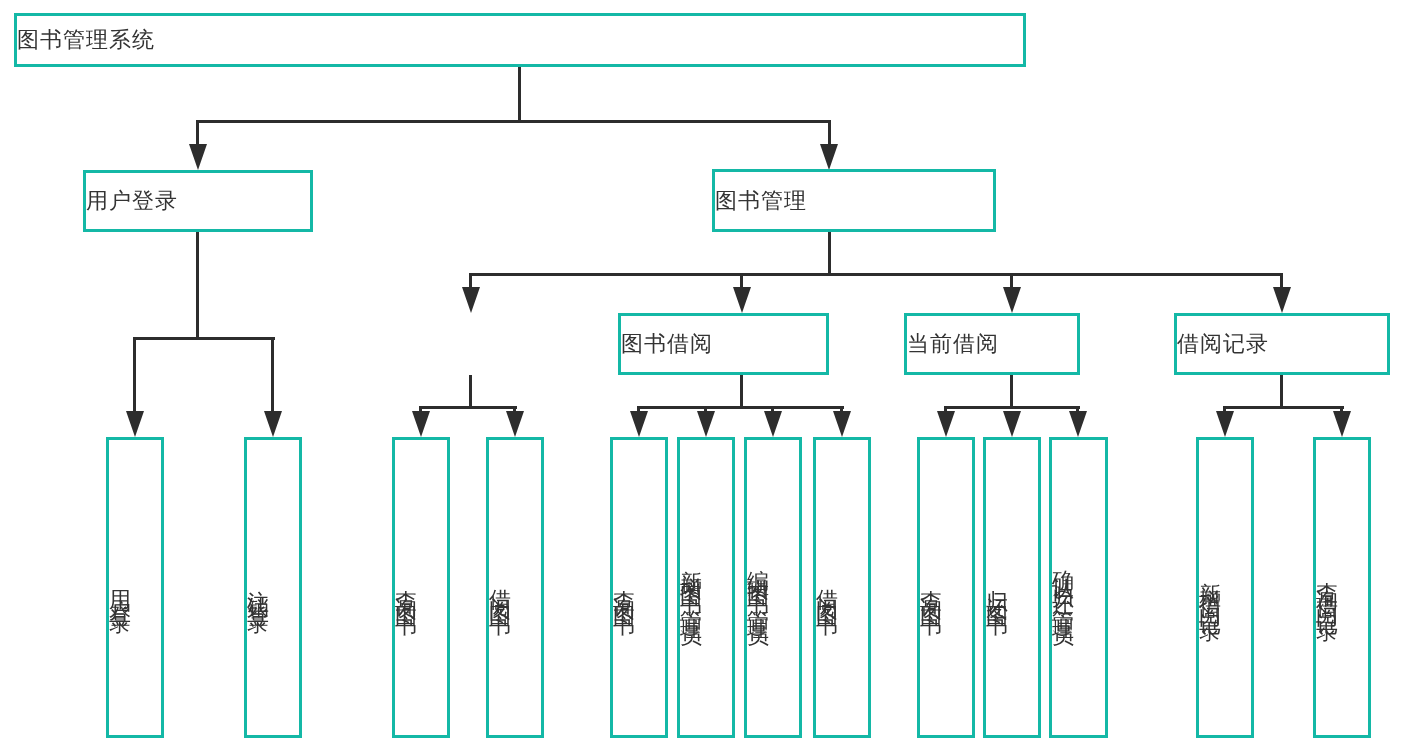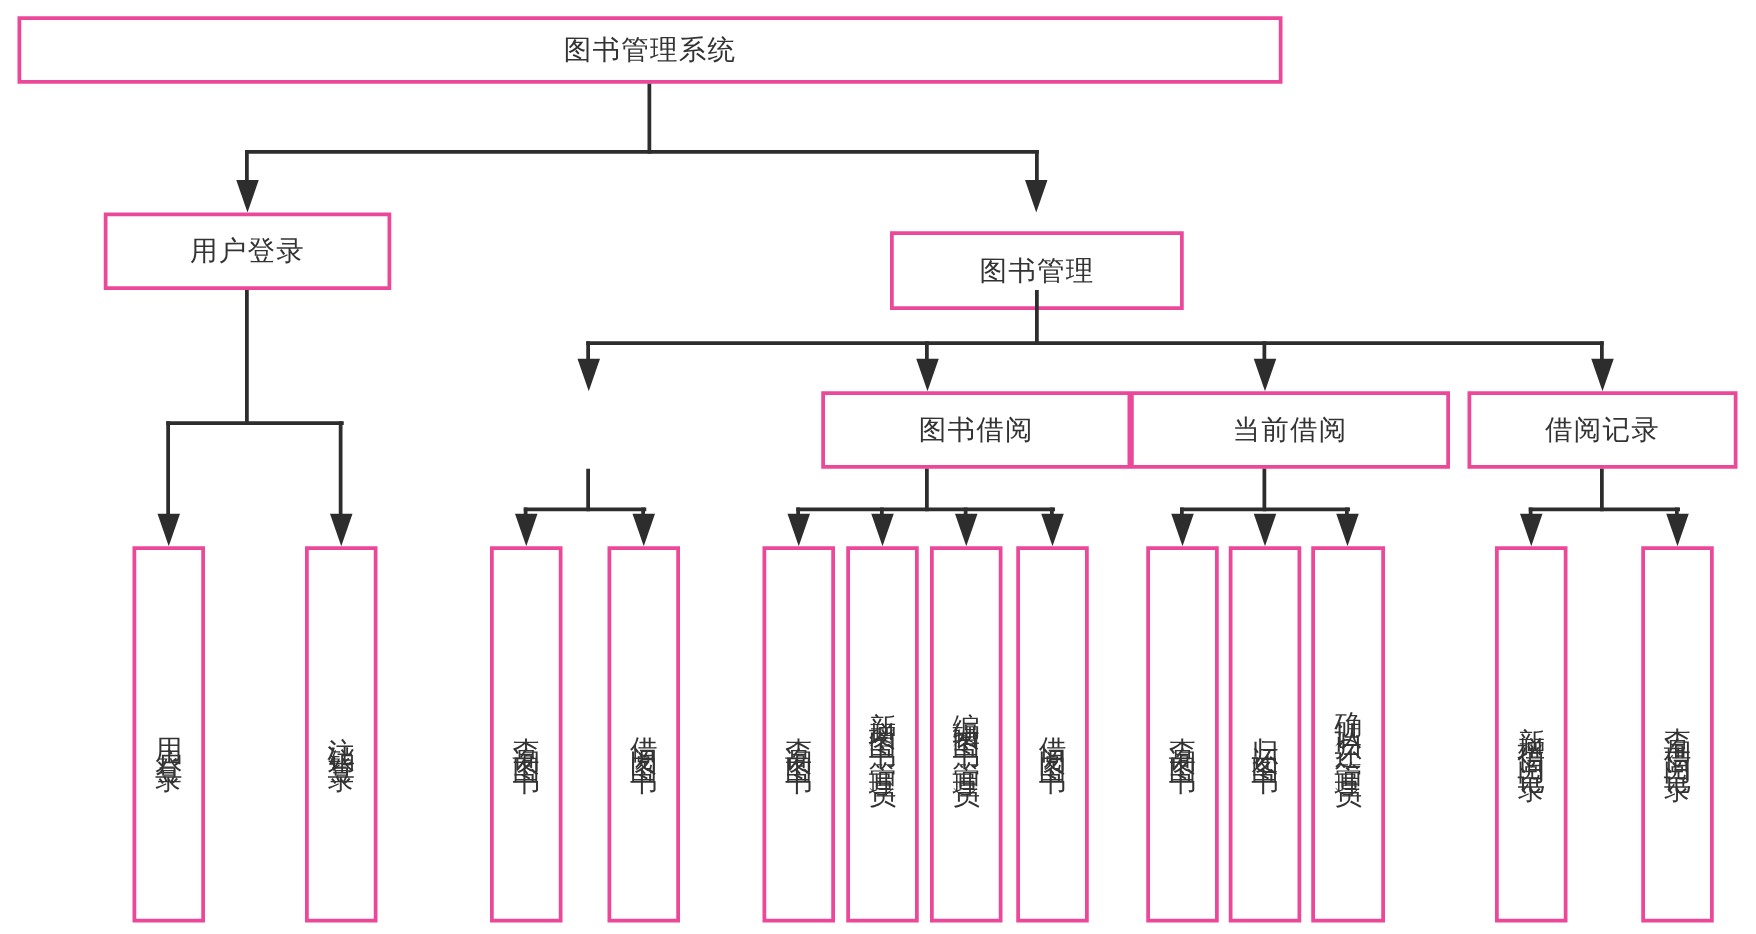--- a/index.html
+++ b/index.html
@@ -7,22 +7,22 @@
     position:relative;
     width:1405px;height:747px;
     background:#ffffff;
     font-family:"Liberation Sans",sans-serif;
     overflow:hidden;
   }
   .box{
     position:absolute;
     box-sizing:border-box;
     background:#ffffff;
-    border:3px solid #ec4899;
-    display:flex;align-items:center;justify-content:center;
+    border:3px solid #14b8a6;
+    display:flex;align-items:center;justify-content:flex-start;
   }
   .hlabel{
     font-size:22px;color:#333333;letter-spacing:1px;white-space:nowrap;
   }
   .vtext{
     writing-mode:vertical-rl;
     text-orientation:mixed;
     font-size:22px;color:#333333;
     letter-spacing:8px;
     line-height:1;
@@ -55,21 +55,21 @@
   <div class="vl" style="left:518px;top:67px;height:56px"></div>
   <div class="hl" style="left:197px;top:120px;width:634px"></div>
   <div class="vl" style="left:196px;top:120px;height:28px"></div>
   <div class="vl" style="left:828px;top:120px;height:28px"></div>
   <div class="ar" style="left:189px;top:144px"></div>
   <div class="ar" style="left:820px;top:144px"></div>
 
   <div class="box" style="left:83px;top:170px;width:230px;height:62px">
     <span class="hlabel">用户登录</span>
   </div>
-  <div class="box" style="left:712px;top:185px;width:235px;height:63px">
+  <div class="box" style="left:712px;top:169px;width:284px;height:63px">
     <span class="hlabel">图书管理</span>
   </div>
 
   <div class="vl" style="left:196px;top:232px;height:108px"></div>
   <div class="hl" style="left:133px;top:337px;width:142px"></div>
   <div class="vl" style="left:133px;top:337px;height:78px"></div>
   <div class="vl" style="left:271px;top:337px;height:78px"></div>
   <div class="ar" style="left:126px;top:411px"></div>
   <div class="ar" style="left:264px;top:411px"></div>
 
@@ -77,24 +77,24 @@
   <div class="hl" style="left:469px;top:273px;width:814px"></div>
   <div class="vl" style="left:469px;top:273px;height:18px"></div>
   <div class="vl" style="left:740px;top:273px;height:18px"></div>
   <div class="vl" style="left:1010px;top:273px;height:18px"></div>
   <div class="vl" style="left:1280px;top:273px;height:18px"></div>
   <div class="ar" style="left:462px;top:287px"></div>
   <div class="ar" style="left:733px;top:287px"></div>
   <div class="ar" style="left:1003px;top:287px"></div>
   <div class="ar" style="left:1273px;top:287px"></div>
 
-  <div class="box" style="left:657px;top:313px;width:248px;height:62px">
+  <div class="box" style="left:618px;top:313px;width:211px;height:62px">
     <span class="hlabel">图书借阅</span>
   </div>
-  <div class="box" style="left:904px;top:313px;width:256px;height:62px">
+  <div class="box" style="left:904px;top:313px;width:176px;height:62px">
     <span class="hlabel">当前借阅</span>
   </div>
   <div class="box" style="left:1174px;top:313px;width:216px;height:62px">
     <span class="hlabel">借阅记录</span>
   </div>
 
   <div class="vl" style="left:469px;top:375px;height:34px"></div>
   <div class="hl" style="left:419px;top:406px;width:98px"></div>
   <div class="vl" style="left:419px;top:406px;height:9px"></div>
   <div class="vl" style="left:513px;top:406px;height:9px"></div>

